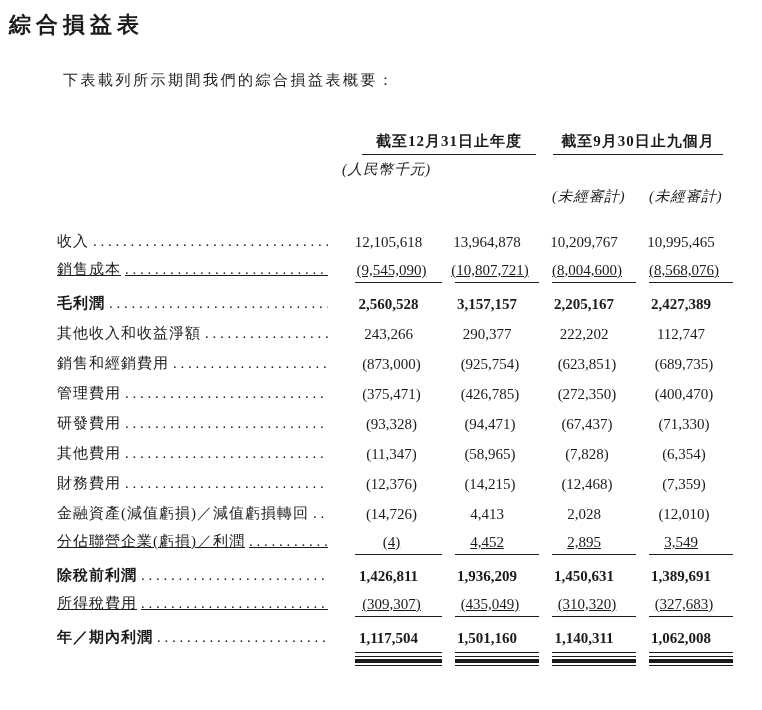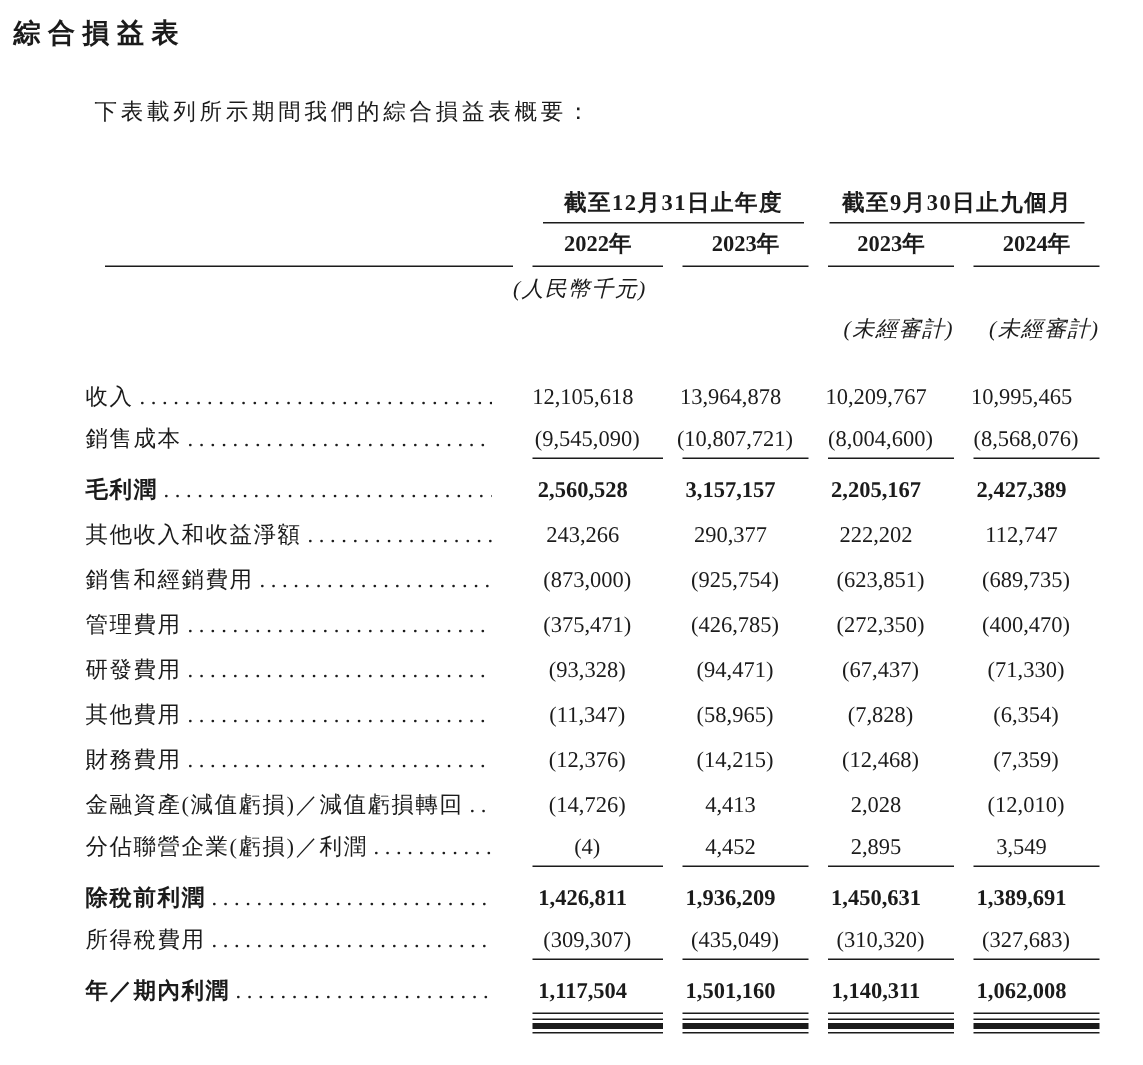--- a/index.html
+++ b/index.html
@@ -3,21 +3,21 @@
 <meta charset="utf-8">
 <style>
   * { margin:0; padding:0; box-sizing:border-box; }
   html,body { width:762px; height:710px; background:#ffffff; overflow:hidden; }
   body {
     font-family:"Liberation Serif","DejaVu Serif",serif;
     color:#1b1b1b;
   }
   .doc-title {
     margin:10px 0 0 9px;
-    font-size:18px;
+    font-size:22px;
     font-weight:bold;
     letter-spacing:5px;
   }
   .intro {
     margin:31px 0 0 63px;
     font-size:15px;
     letter-spacing:2.5px;
   }
   table.fin {
     border-collapse:collapse;
@@ -43,26 +43,26 @@
   }
   .ghead.g1 { margin:0 3px 0 20px; }
   .ghead.g2 { margin:0 10px 0 14px; }
 
   tr.years-row td { height:29px; text-align:center; font-weight:bold; padding-left:13px; padding-bottom:6px; }
   tr.years-row td::after {
     content:""; position:absolute; left:13px; right:0; bottom:0;
     border-bottom:1.5px solid #1b1b1b;
   }
   tr.unit-row td { height:26px; text-align:left; font-style:italic; font-size:14.5px; padding-bottom:2px; letter-spacing:1px; }
-  tr.unaud-row td { height:27px; text-align:right; font-style:italic; font-size:14.5px; padding-left:13px; padding-bottom:2px; letter-spacing:1px; }
+  tr.unaud-row td { height:27px; text-align:left; font-style:italic; font-size:14.5px; padding-left:13px; padding-bottom:2px; letter-spacing:1px; }
   tr.spacer td { height:16px; }
 
   
   tr.data td { height:30px; padding-bottom:3px; }
-  tr.data.rule td { height:32px; padding-bottom:7px; }
+  tr.data.rule td { height:32px; padding-bottom:7px;text-decoration:underline; }
   tr.data.rule td.num::after {
     content:""; position:absolute; left:13px; right:0; bottom:3px;
     border-bottom:1.5px solid #1b1b1b;
   }
   tr.data.boldrow { font-weight:bold; }
   td.labelcell { padding-right:14px; }
   .lab { display:flex; align-items:baseline; letter-spacing:1px; }
   .lab .dots {
     flex:1; overflow:hidden; white-space:nowrap;
     margin-left:4px; font-weight:normal; letter-spacing:0;
@@ -100,27 +100,20 @@
       <tr class="ghead-row">
     <td></td>
     <td colspan="2">
       <div class="ghead g1">截至12月31日止年度</div>
     </td>
     <td colspan="2">
       <div class="ghead g2">截至9月30日止九個月</div>
     </td>
   </tr>
 
-  <tr class="years-row">
-    <td style="padding-left:0"></td>
-    <td>2022年</td>
-    <td>2023年</td>
-    <td>2023年</td>
-    <td>2024年</td>
-  </tr>
 
   <tr class="unit-row">
     <td></td>
     <td colspan="4">(人民幣千元)</td>
   </tr>
 
   <tr class="unaud-row">
     <td colspan="3"></td>
     <td>(未經審計)</td>
     <td>(未經審計)</td>

